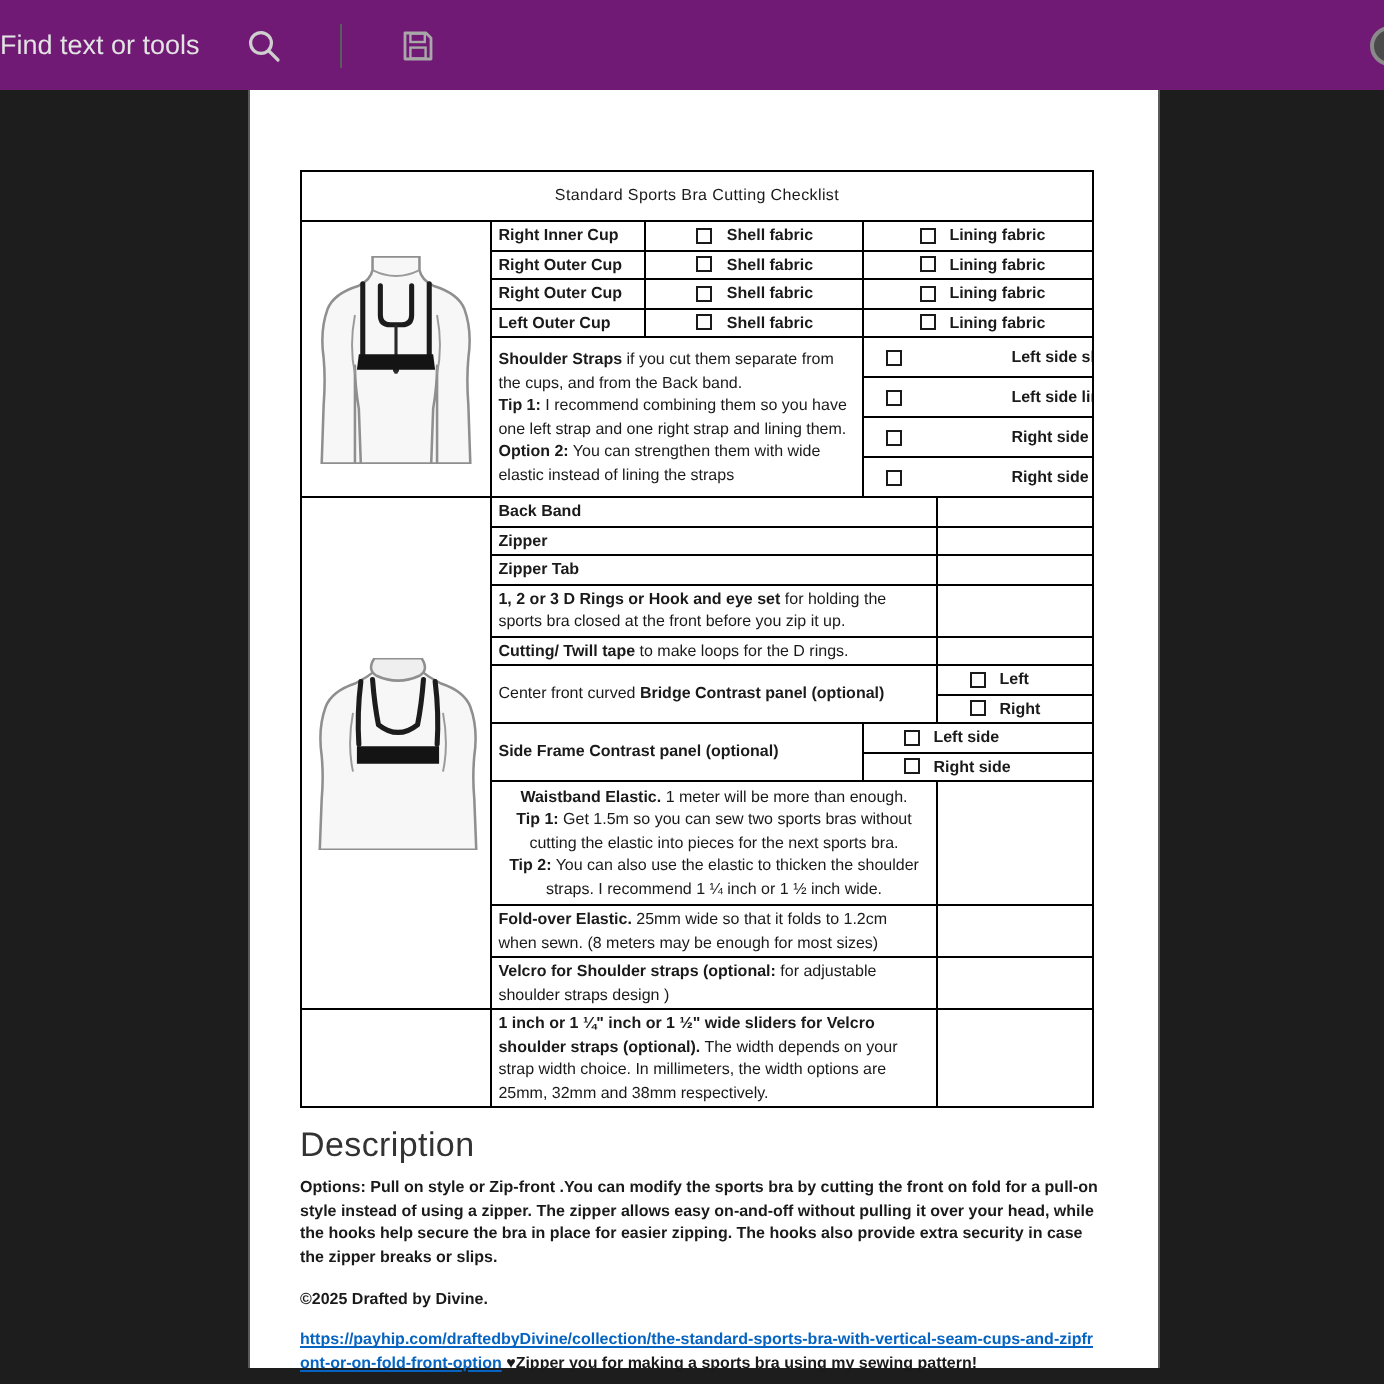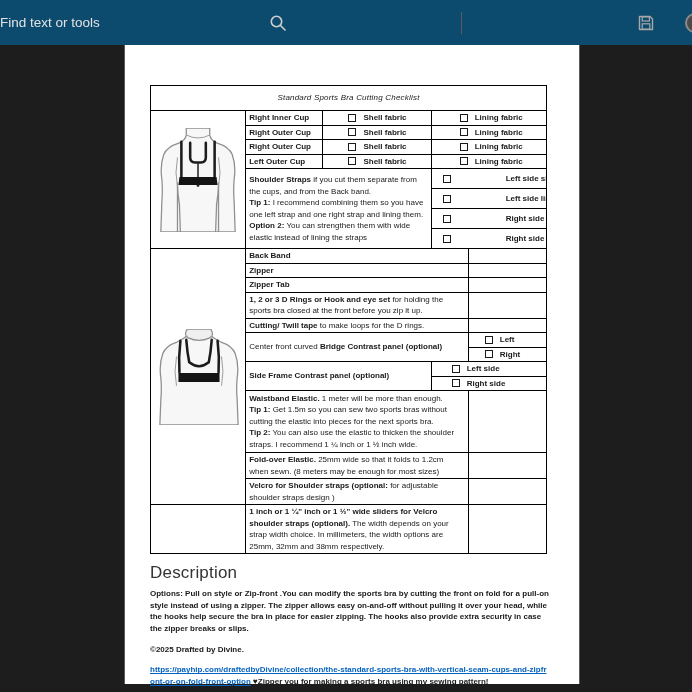--- a/index.html
+++ b/index.html
@@ -3,21 +3,21 @@
 <meta charset="utf-8">
 <style>
   html,body{margin:0;padding:0;}
   body{
     width:692px;height:692px;overflow:hidden;position:relative;
     background:#1d1d1d;font-family:"Liberation Sans",sans-serif;
   }
   
   .toolbar{
     position:absolute;left:0;top:0;width:692px;height:45px;
-    background:#0c4a6e;display:flex;align-items:center;justify-content:space-between;
+    background:#701a75;display:flex;align-items:center;justify-content:flex-start;
     gap:24px;box-sizing:border-box;padding-right:36px;
   }
   .find-label{color:#e3e3e3;font-size:13.5px;margin-right:-2px;}
   .tb-icon{width:20px;height:20px;display:flex;align-items:center;justify-content:center;}
   .tb-icon svg{display:block;}
   .tb-divider{width:1px;height:22px;background:#5c5c5c;margin:0 4px;}
   .assistant{
     position:absolute;right:-13px;top:13px;width:20px;height:20px;border-radius:50%;
     background:#4a4a4a;border:2px solid #8a8a8a;box-sizing:border-box;
   }
@@ -30,32 +30,32 @@
   .content{position:absolute;left:25px;top:40px;width:397px;}
   
   table.checklist{border-collapse:collapse;table-layout:fixed;width:397px;}
   table.checklist td{
     border:1px solid #000;font-size:8px;line-height:11.5px;
     padding:1px 3px;vertical-align:middle;color:#1a1a1a;box-sizing:border-box;
     overflow:hidden;
   }
   td.title-cell{
     text-align:center;font-size:18.5px;line-height:24px;height:25px;
-    font-weight:400;letter-spacing:.2px;padding:0;font-style:italic;
+    font-weight:400;letter-spacing:.2px;padding:0;
   }
   td.img-cell{vertical-align:top;padding:2px;}
   td.txt{vertical-align:top;}
   .b{font-weight:700;}
   td.name{font-weight:700;}
   tr.h12 td{height:12px;}
   tr.h20 td{height:20px;}
   tr.h24 td{height:24px;}
   tr.h25 td{height:25px;margin-top:37px;}
   tr.h45 td{height:45px;}
-  tr.h62 td{height:62px;}
+  tr.h62 td{height:62px;text-align:center;}
   
   .cb{display:flex;align-items:center;}
   .cb .box{
     flex:0 0 auto;width:6px;height:6px;border:1px solid #1a1a1a;
     margin-right:7px;display:inline-block;background:#fff;
   }
   .cb .lbl{font-weight:700;white-space:nowrap;}
   .ind22{padding-left:22px;}
   .ind25{padding-left:25px;}
   .ind8{padding-left:8px;gap:48px;}

